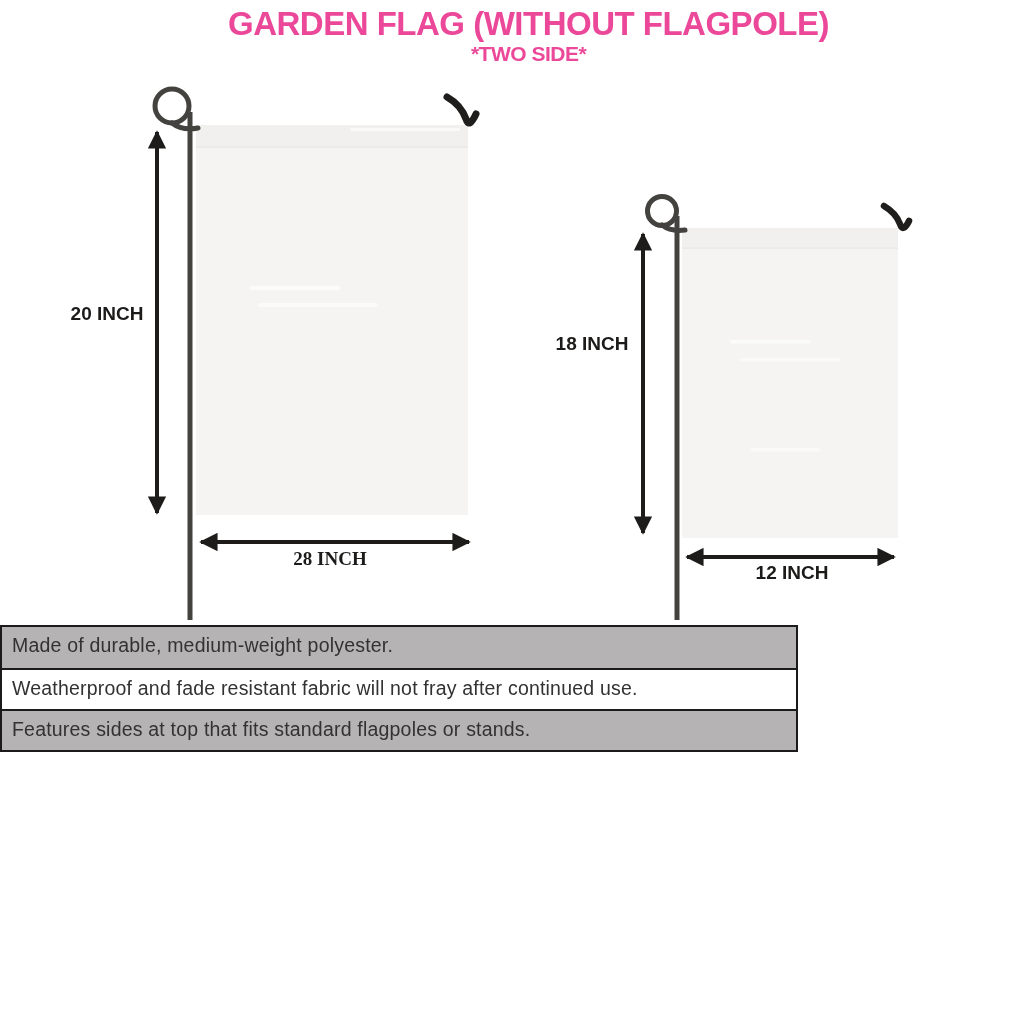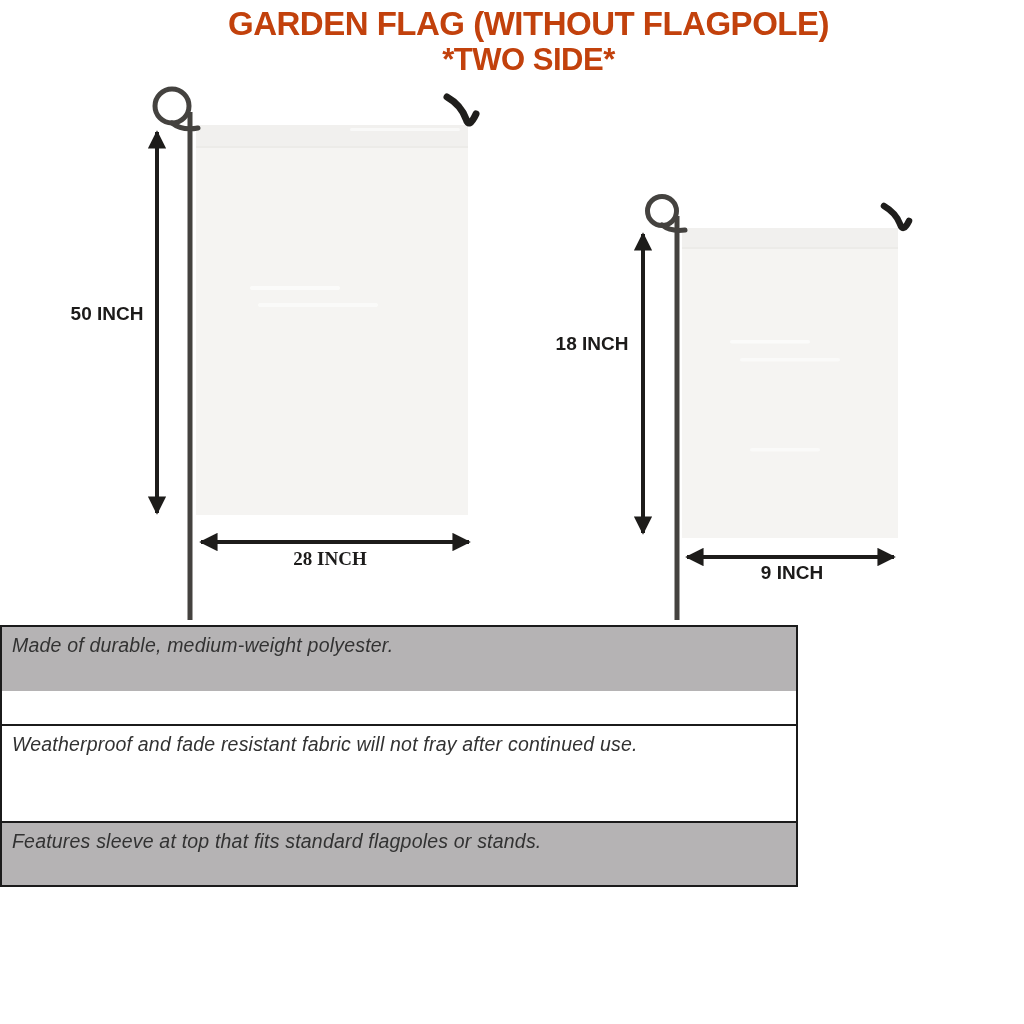--- a/index.html
+++ b/index.html
@@ -1,41 +1,41 @@
 <!DOCTYPE html>
 <html><head>
 <meta charset="utf-8">
 <style>
   * { margin: 0; padding: 0; box-sizing: border-box; }
   html, body { width: 1024px; height: 1024px; background: #ffffff; overflow: hidden; }
   body { font-family: "Liberation Sans", "DejaVu Sans", sans-serif; position: relative; }
 
   .stage { position: absolute; left: 0; top: 0; width: 1024px; height: 1024px; }
 
-  .title-block { position: absolute; left: 0; top: 6px; width: 1024px; text-align: center; color: #c2410c; padding-left: 33px; }
+  .title-block { position: absolute; left: 0; top: 6px; width: 1024px; text-align: center; color: #ec4899; padding-left: 33px; }
   .title-line1 { font-size: 33px; font-weight: 800; letter-spacing: -0.5px; line-height: 1.1; }
-  .title-line2 { font-size: 31px; font-weight: 800; letter-spacing: -0.5px; line-height: 1.15; }
+  .title-line2 { font-size: 21px; font-weight: 800; letter-spacing: -0.5px; line-height: 1.15; }
 
   svg.diagram { position: absolute; left: 0; top: 0; width: 1024px; height: 1024px; }
 
   .dim-label { position: absolute; font-weight: 700; color: #1c1b1a; font-size: 19px; white-space: nowrap; }
   .lbl-40 { left: 66px;  top: 303px; width: 82px;  text-align: center; }
   .lbl-28 { left: 240px; top: 548px; width: 180px; text-align: center; font-family: Liberation Serif, serif; }
   .lbl-18 { left: 552px; top: 333px; width: 80px;  text-align: center; }
   .lbl-12 { left: 712px; top: 562px; width: 160px; text-align: center; }
 
   .feature-panel {
     position: absolute; left: 0px; top: 625px; width: 798px;
     border: 2px solid #1b1b1b; background: #ffffff;
   }
   .feature-row {
-    height: 64px; padding: 7px 0 0 10px;
-    font-size: 19.5px; color: #323232; letter-spacing: 0.2px; font-style: italic;
+    height: 41px; padding: 7px 0 0 10px;
+    font-size: 19.5px; color: #323232; letter-spacing: 0.2px;
   }
-  .feature-row + .feature-row { border-top: 2px solid #1b1b1b; margin-top: 33px; }
+  .feature-row + .feature-row { border-top: 2px solid #1b1b1b; }
   .feature-row:nth-child(odd) { background: #b5b3b4; }
   .feature-row:nth-child(even) { background: #ffffff; }
 </style>
 </head>
 <body>
 
 <div class="stage">
 
   <div class="title-block">
     <div class="title-line1">GARDEN FLAG (WITHOUT FLAGPOLE)</div>
@@ -103,24 +103,24 @@
       <g>
         <line x1="643" y1="234" x2="643" y2="533" stroke="#1d1c1a" stroke-width="4" marker-start="url(#ah-end)" marker-end="url(#ah-end)"></line>
       </g>
 
       <g>
         <line x1="687" y1="557" x2="894" y2="557" stroke="#1d1c1a" stroke-width="4" marker-start="url(#ah-end)" marker-end="url(#ah-end)"></line>
       </g>
     </g>
   </svg>
 
-  <div class="dim-label lbl-40">50 INCH</div>
+  <div class="dim-label lbl-40">20 INCH</div>
   <div class="dim-label lbl-28">28 INCH</div>
   <div class="dim-label lbl-18">18 INCH</div>
-  <div class="dim-label lbl-12">9 INCH</div>
+  <div class="dim-label lbl-12">12 INCH</div>
 
   <div class="feature-panel">
     <div class="feature-row">Made of durable, medium-weight polyester.</div>
     <div class="feature-row">Weatherproof and fade resistant fabric will not fray after continued use.</div>
-    <div class="feature-row">Features sleeve at top that fits standard flagpoles or stands.</div>
+    <div class="feature-row">Features sides at top that fits standard flagpoles or stands.</div>
   </div>
 
 </div>
 
 </body></html>

